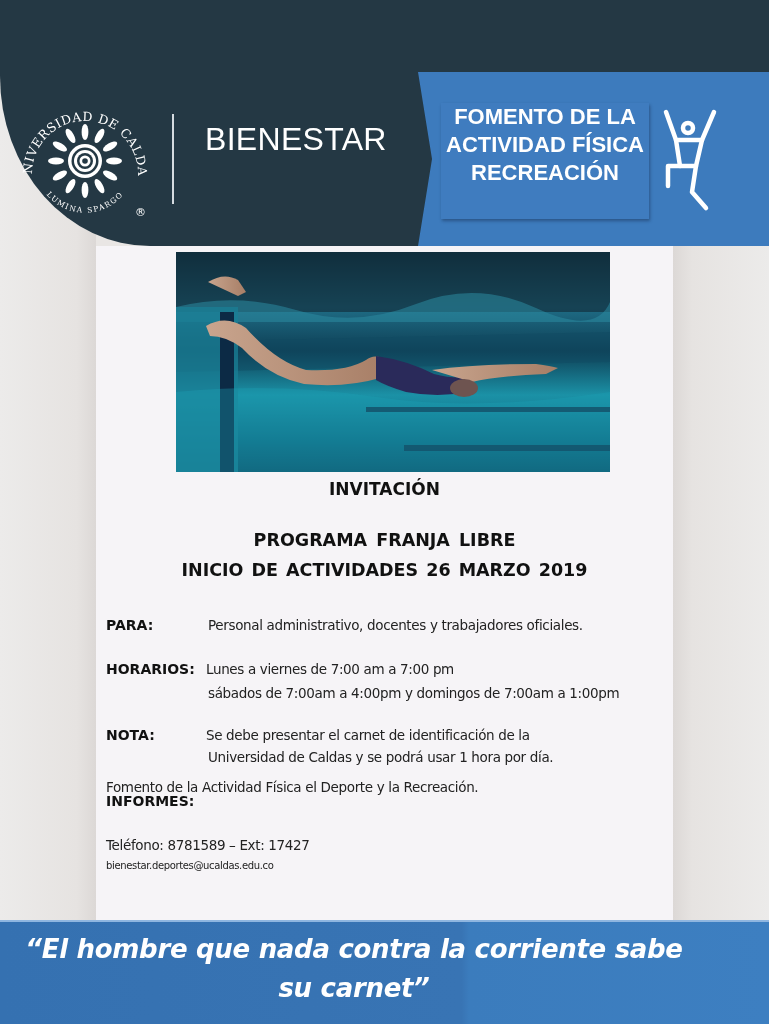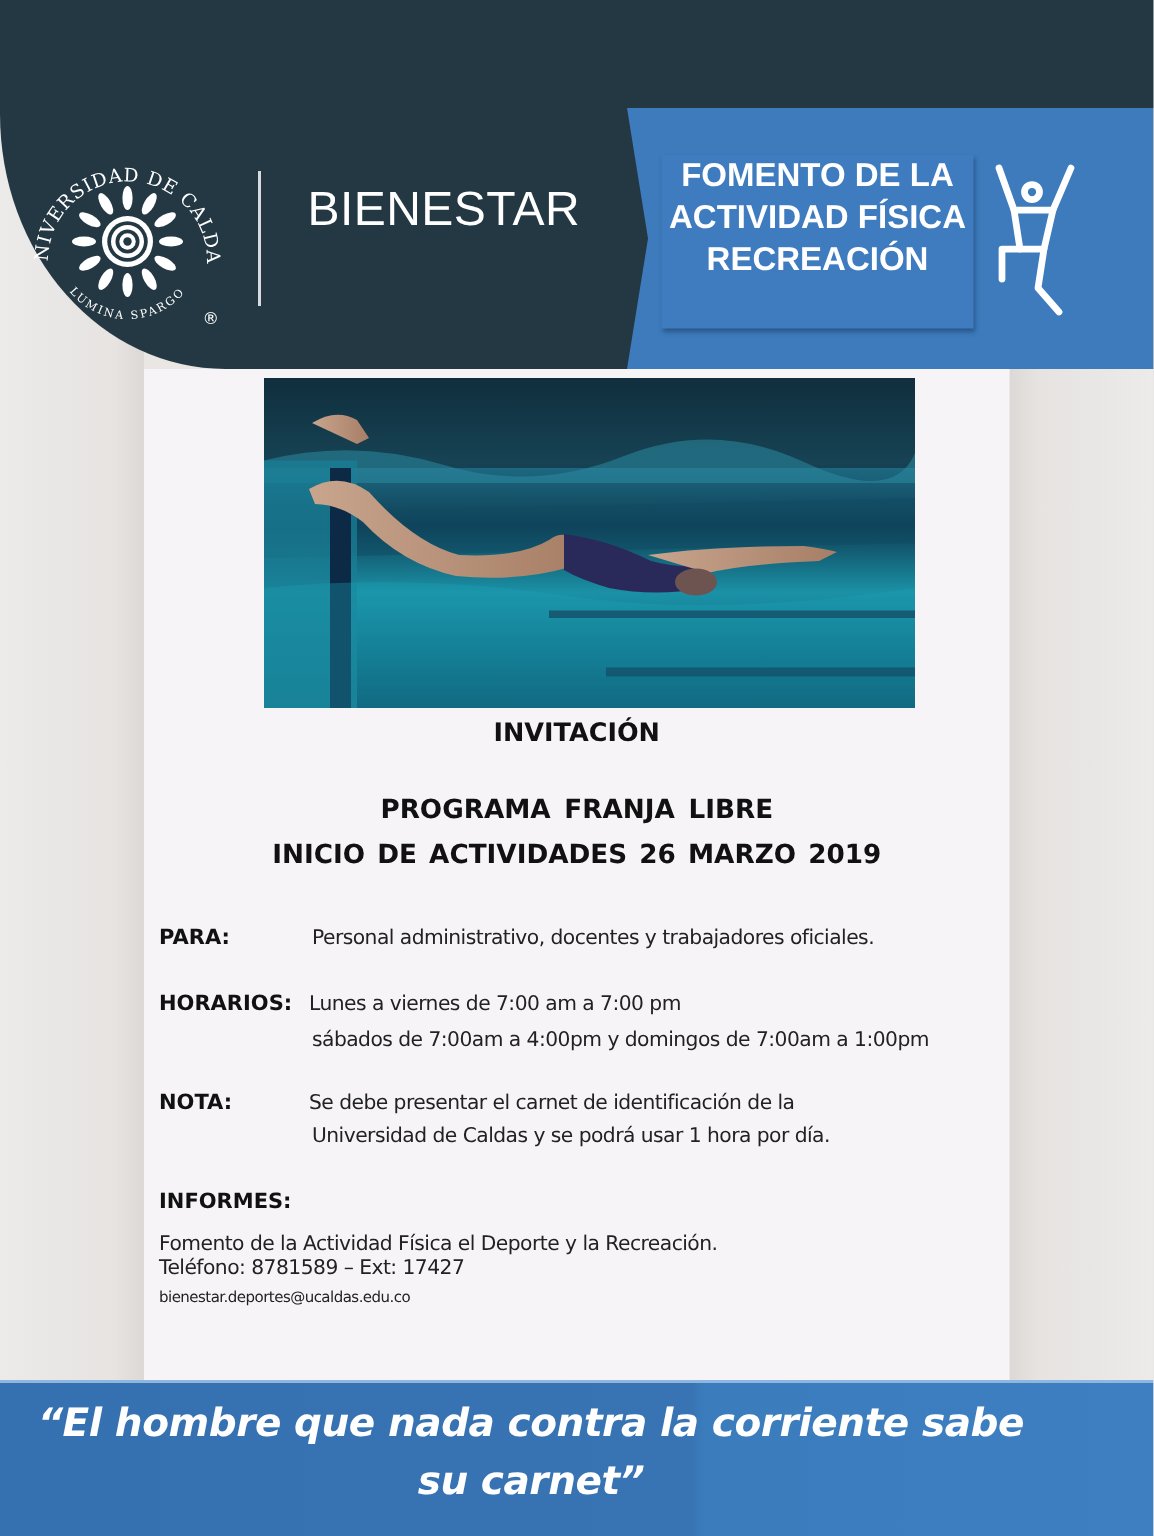--- a/index.html
+++ b/index.html
@@ -190,21 +190,21 @@
 
 <div class="lbl" style="top:661px;">HORARIOS:</div>
 <div class="txt" style="left:206px; top:661px;">Lunes  a viernes de 7:00 am a 7:00 pm</div>
 <div class="txt" style="left:208px; top:685px;">sábados  de 7:00am a 4:00pm y domingos de 7:00am a 1:00pm</div>
 
 <div class="lbl" style="top:727px;">NOTA:</div>
 <div class="txt" style="left:206px; top:727px;">Se debe presentar  el carnet de identificación  de la</div>
 <div class="txt" style="left:208px; top:749px;">Universidad de Caldas y se podrá  usar 1 hora por día.</div>
 
 <div class="lbl" style="top:793px;">INFORMES:</div>
-<div class="txt" style="left:106px; top:821px;text-align:right;">Fomento de la Actividad Física el Deporte y la Recreación.</div>
+<div class="txt" style="left:106px; top:779px;text-align:right;">Fomento de la Actividad Física el Deporte y la Recreación.</div>
 <div class="txt" style="left:106px; top:837px;">Teléfono: 8781589 – Ext: 17427</div>
 <div class="txt" style="left:106px; top:860px; font-size:10px;">bienestar.deportes@ucaldas.edu.co</div>
 
 <div class="quote-bar"></div>
 <div class="quote">
   <div>“El hombre que nada contra la corriente sabe</div>
   <div>su carnet”</div>
 </div>
 
 </body></html>

